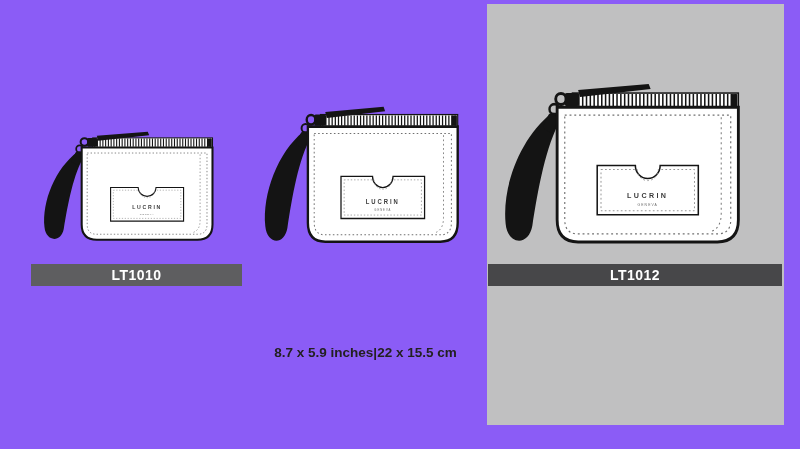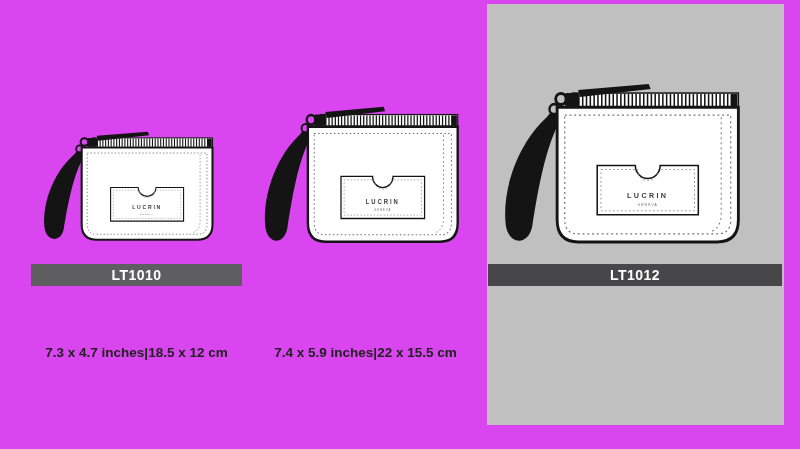--- a/index.html
+++ b/index.html
@@ -8,21 +8,21 @@
     --highlight-panel:#c0c0c1;
     --text-dark:#232021;
     --text-light:#ffffff;
     --outline:#141414;
   }
   *{margin:0;padding:0;box-sizing:border-box;}
   body{background:#fff;font-family:"Liberation Sans", sans-serif;}
   .canvas{
     position:relative;
     width:800px;height:449px;
-    background:#d946ef;
+    background:#8b5cf6;
     overflow:hidden;
   }
   .highlight-panel{
     position:absolute;
     left:487px;top:4px;width:297px;height:421px;
     background:var(--highlight-panel);
   }
   svg.pouch{position:absolute;display:block;overflow:visible;}
   .pouch-1{left:39px;top:131px;width:179px;height:117px;}
   .pouch-2{left:259px;top:106px;width:205px;height:146px;}
@@ -101,16 +101,15 @@
   <svg class="pouch pouch-2" viewBox="0 0 260 170" preserveAspectRatio="none">
     <use href="#pouch-shape"></use>
   </svg>
   <svg class="pouch pouch-3" viewBox="0 0 260 170" preserveAspectRatio="none">
     <use href="#pouch-shape"></use>
   </svg>
 
   <div class="code-bar bar-1">LT1010</div>
   <div class="code-bar bar-3">LT1012</div>
 
-  <div class="dim-text dim-1">7.3 x 4.7 inches|18.5 x 12 cm</div>
-  <div class="dim-text dim-2">7.4 x 5.9 inches|22 x 15.5 cm</div>
+  <div class="dim-text dim-2">8.7 x 5.9 inches|22 x 15.5 cm</div>
 
 </div>
 
 </body></html>

